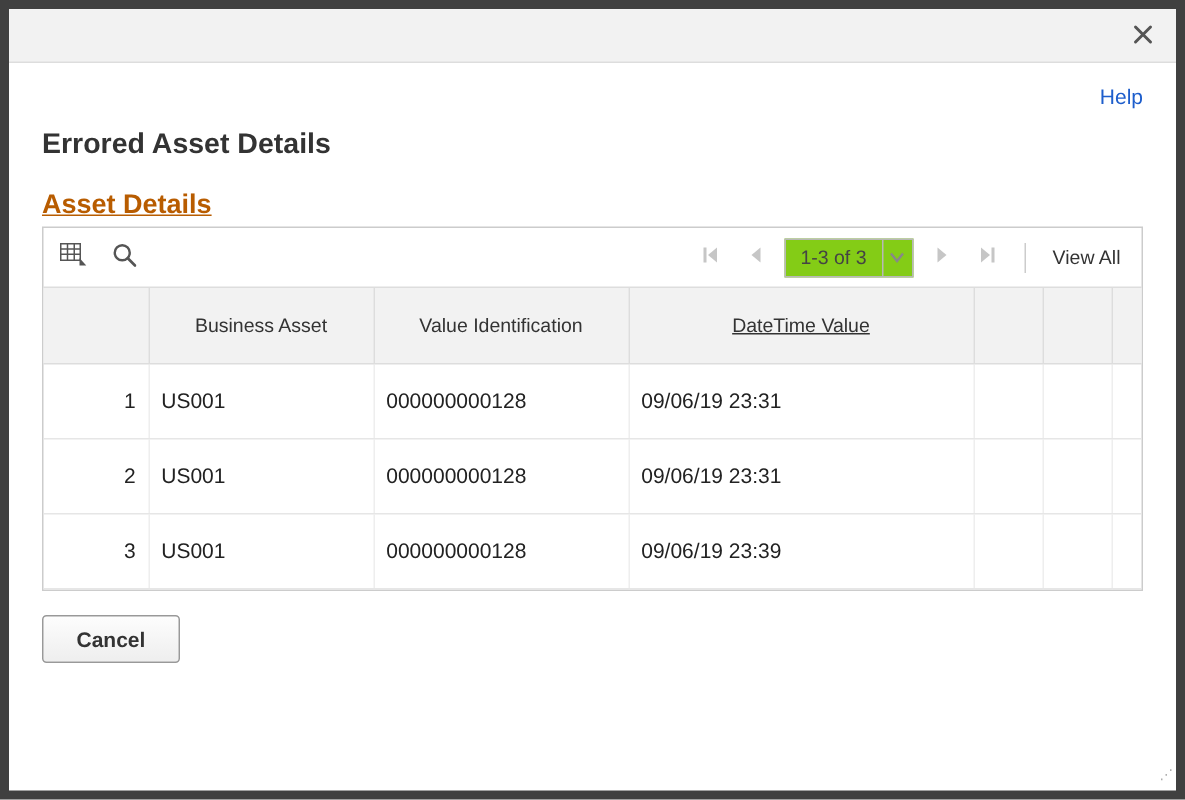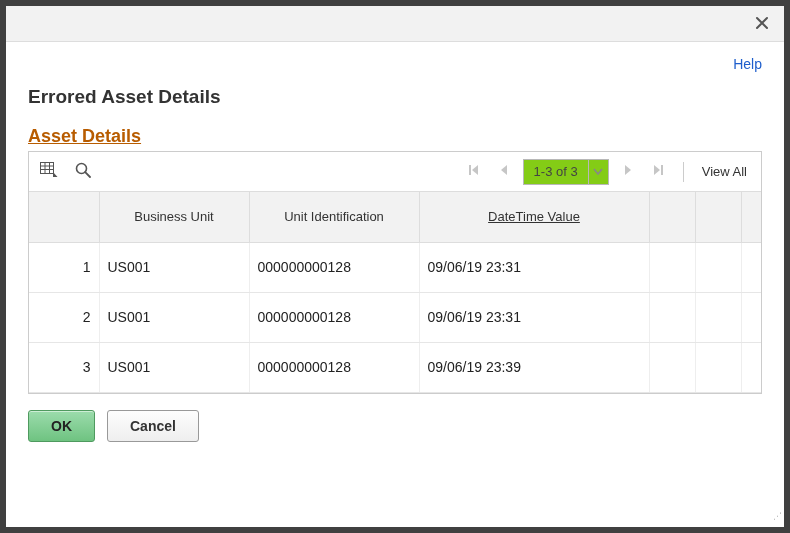--- a/index.html
+++ b/index.html
@@ -301,22 +301,22 @@
           </span>
           <span class="vsep"></span>
           <span class="viewall">View All</span>
         </div>
       </div>
 
       <table class="grid">
         <thead>
           <tr>
             <th class="col-num"></th>
-            <th class="col-bu">Business Unit</th>
-            <th class="col-asset">Unit Identification</th>
+            <th class="col-bu">Business Asset</th>
+            <th class="col-asset">Value Identification</th>
             <th class="col-dt">DateTime Value</th>
             <th class="col-e1"></th>
             <th class="col-e2"></th>
             <th class="col-e3"></th>
           </tr>
         </thead>
         <tbody>
           <tr>
             <td class="col-num">1</td>
             <td>US001</td>
@@ -342,21 +342,20 @@
             <td>09/06/19 23:39</td>
             <td></td>
             <td></td>
             <td></td>
           </tr>
         </tbody>
       </table>
     </div>
 
     <div class="button-row">
-      <div class="btn btn-primary">OK</div>
       <div class="btn btn-secondary">Cancel</div>
     </div>
   </div>
 
   <div class="resize-grip">
     <span>⋰</span>
   </div>
 </div>
 
 </body></html>

